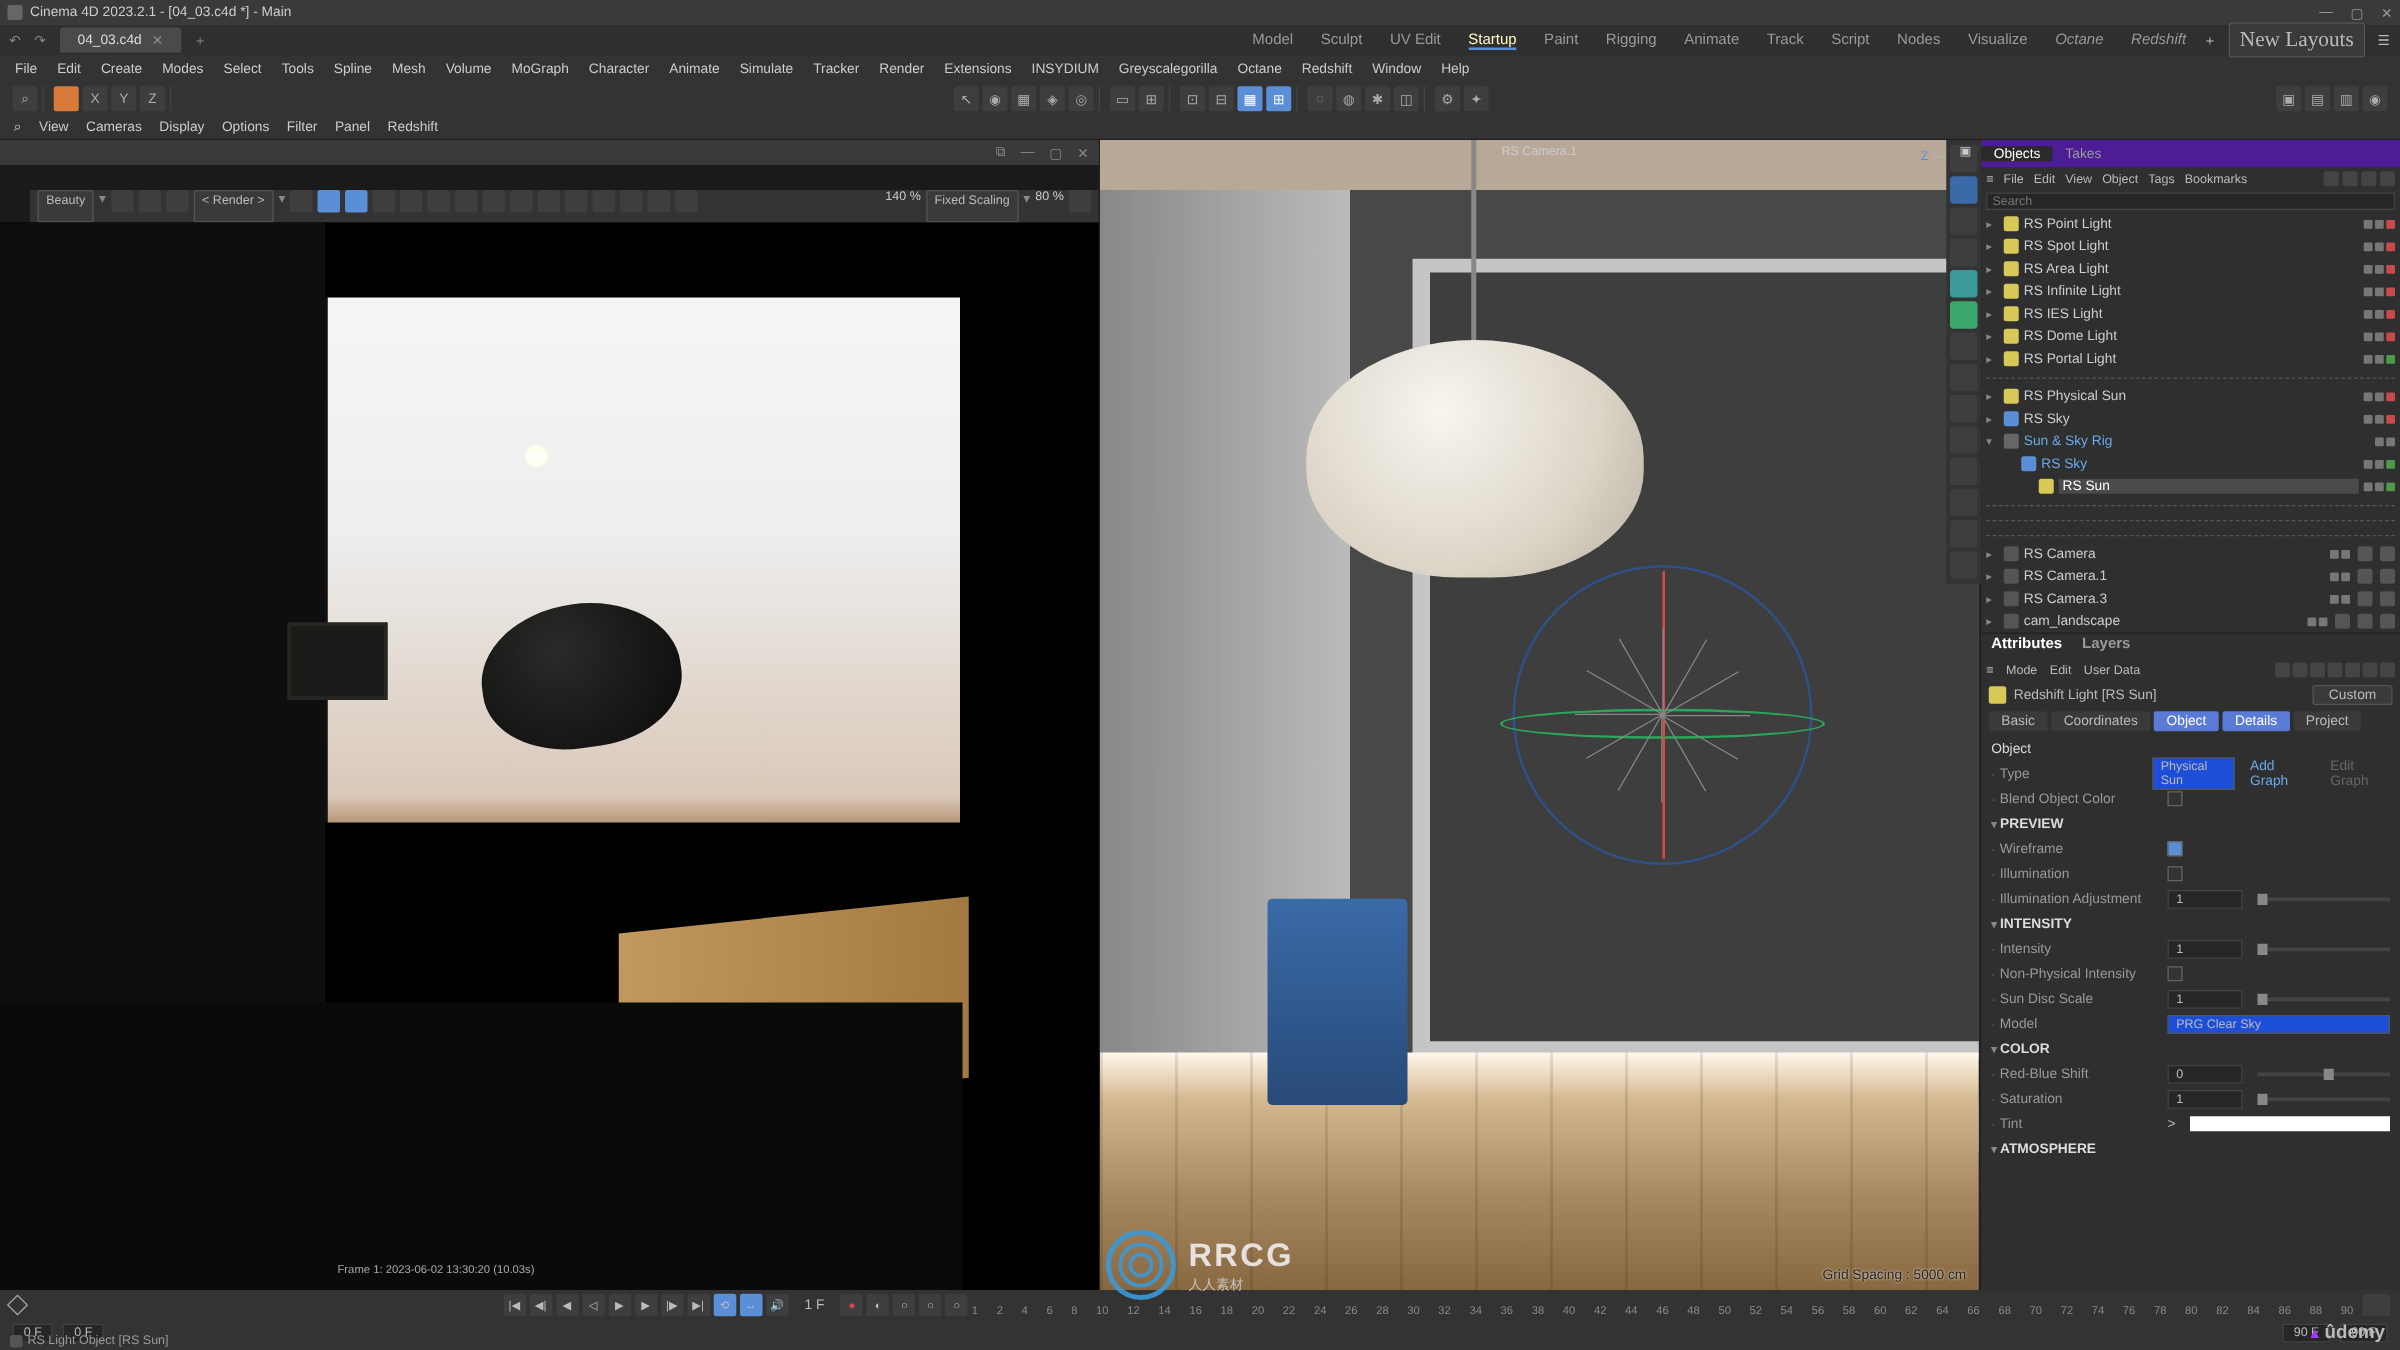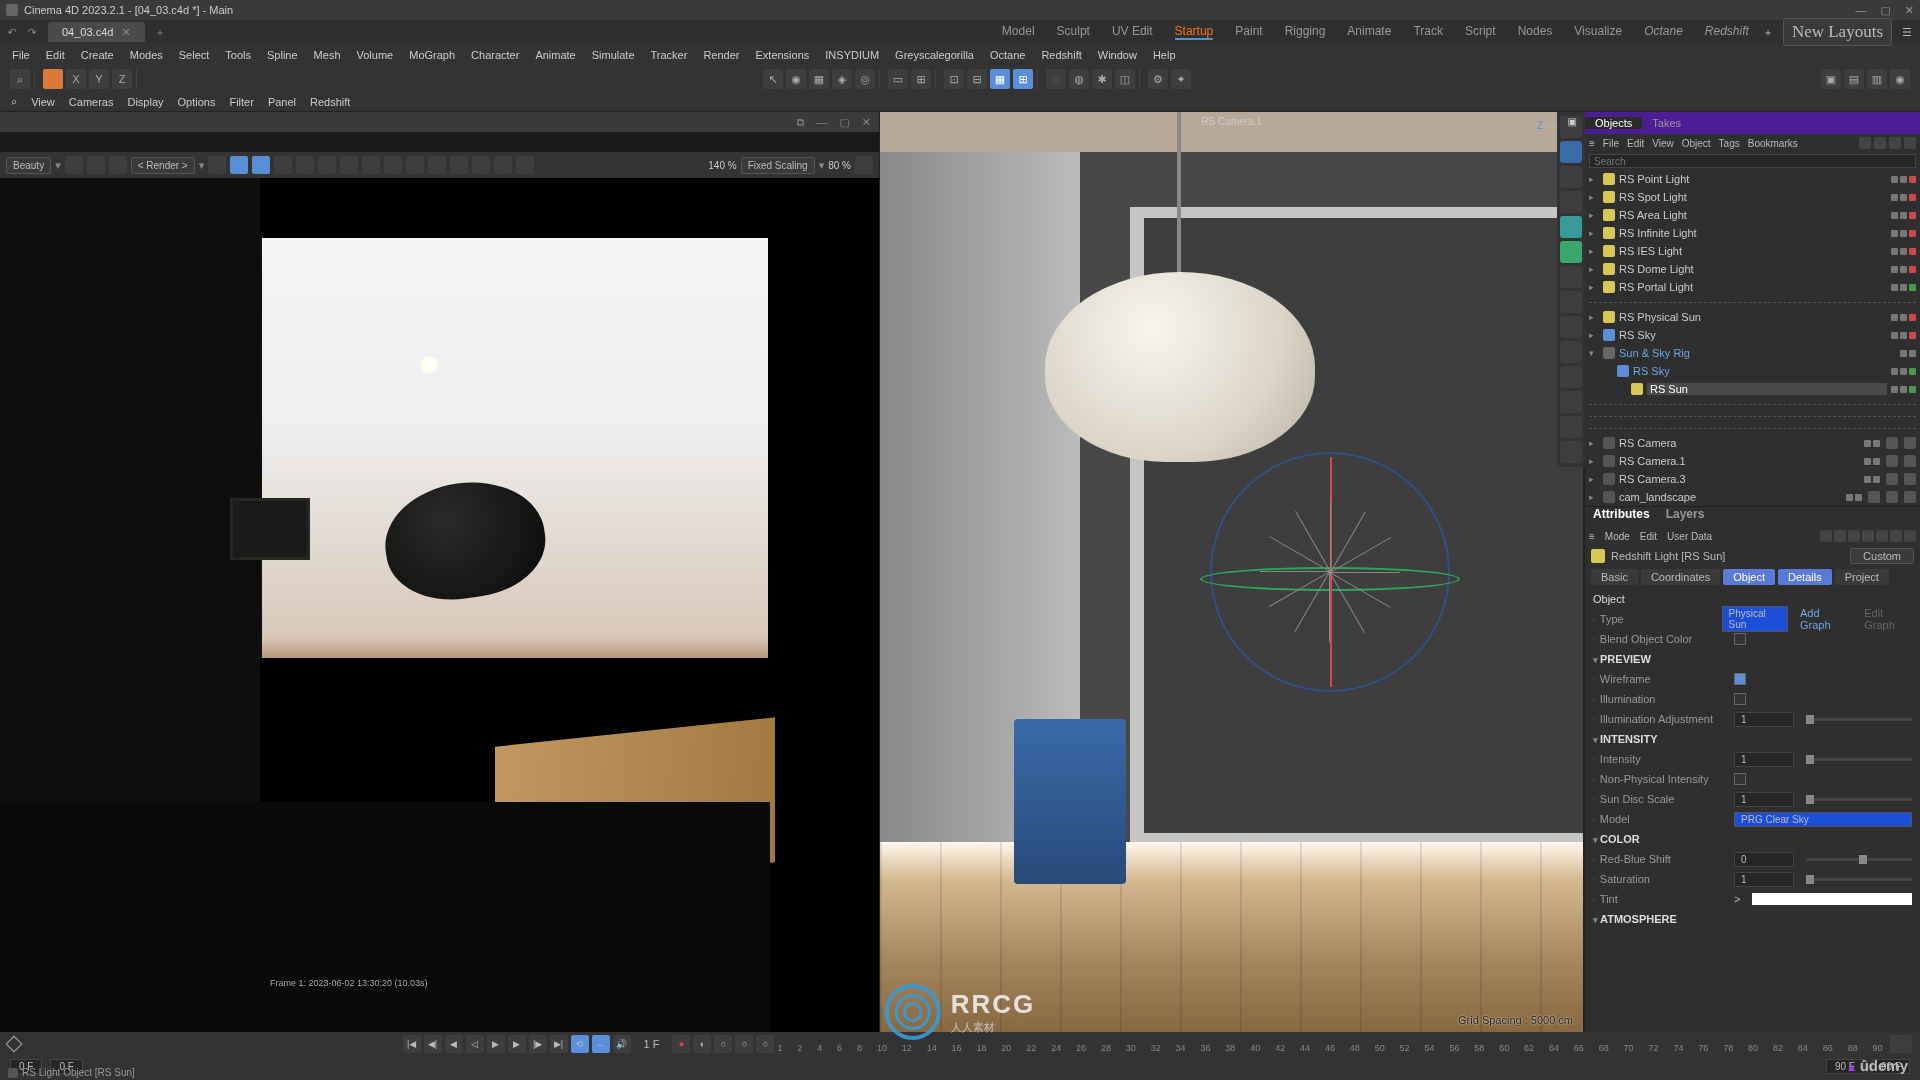--- a/index.html
+++ b/index.html
@@ -13,21 +13,21 @@
 
 
 .tabstrip { height:24px; background:#2f2f2f; display:flex; align-items:center; padding:0 4px; }
 .tabstrip .undo-redo { display:flex; gap:4px; margin-right:8px; }
 .tabstrip .undo-redo span { width:16px; height:16px; display:flex; align-items:center; justify-content:center; color:#888; }
 .tab { height:20px; padding:0 14px; background:#4a4a4a; border-radius:3px 3px 0 0; display:flex; align-items:center; font-size:11px; color:#ddd; margin-right:2px; }
 .tab .close { margin-left:8px; color:#888; }
 .tabstrip .plus { padding:0 8px; color:#888; }
 .tabstrip .modes { margin-left:auto; display:flex; gap:22px; padding-right:10px; }
 .tabstrip .modes span { color:#999; font-size:12px; cursor:pointer; }
-.tabstrip .modes span.active { color:#f97316; border-bottom:2px solid #5a8fd8; }
+.tabstrip .modes span.active { color:#fef9c3; border-bottom:2px solid #5a8fd8; }
 .tabstrip .modes span.octane { font-style:italic; }
 .tabstrip .right-ctrl { display:flex; gap:6px; align-items:center; }
 .tabstrip .right-ctrl .plus2 { width:18px; height:18px; display:flex; align-items:center; justify-content:center; }
 .tabstrip .right-ctrl .layouts { padding:3px 8px; background:#3a3a3a; border:1px solid #555; border-radius:2px; font-size:17px;font-family:Liberation Serif, serif; }
 
 
 .menubar { height:22px; background:#333; display:flex; align-items:center; padding:0 4px; font-size:11px; }
 .menubar span { padding:0 8px; cursor:pointer; color:#ccc; }
 
 
@@ -53,38 +53,38 @@
 .persp-tabs { height:20px; background:#333; display:flex; align-items:center; padding:0 4px; }
 .persp-tabs .ptab { padding:2px 10px; background:#4a4a4a; border-radius:2px; font-size:11px; }
 
 
 .viewport-row { flex:1; display:flex; min-height:0; }
 .viewport-left { width:880px; background:#1a1a1a; display:flex; flex-direction:column; border-right:1px solid #222; position:relative; }
 .viewport-right { flex:1; background:#555; position:relative; overflow:hidden; }
 
 
 .vp-left-titlebar { height:20px; background:#3a3a3a; display:flex; align-items:center; justify-content:flex-end; padding:0 8px; gap:12px; color:#888; font-size:11px; }
-.vp-left-toolrow { height:26px; background:#333; display:flex; align-items:center; padding:0 6px; gap:4px; }
+.vp-left-toolrow { height:26px; background:#333; display:flex; padding:0 6px; gap:4px;margin-left:24px; }
 .vp-left-toolrow .sel { padding:2px 6px; background:#3a3a3a; border:1px solid #555; border-radius:2px; font-size:10px; }
 .vp-left-toolrow .mini { width:18px; height:18px; background:#3e3e3e; border-radius:2px; }
 .vp-left-toolrow .mini.on { background:#5a8fd8; }
 .vp-left-toolrow .spacer { flex:1; }
 .vp-left-toolrow .lbl { font-size:10px; color:#ccc; }
 .vp-left-canvas { flex:1; background:#000; position:relative; overflow:hidden; }
 
 
 .render-scene { position:absolute; inset:0; }
 .rs-window { position:absolute; left:260px; top:60px; width:508px; height:420px; background:linear-gradient(#f5f5f5 0%,#eee 45%,#d9c8b8 95%,#b89878 100%); border-left:2px solid #111; }
 .rs-sun { position:absolute; left:420px; top:178px; width:18px; height:18px; background:radial-gradient(#fff,#ffe 60%,transparent); border-radius:50%; }
 .rs-lamp { position:absolute; left:385px; top:305px; width:160px; height:115px; background:radial-gradient(circle at 40% 30%,#2a2a28,#0a0a0a); border-radius:50% 50% 45% 45%; transform:rotate(-8deg); }
 .rs-floorw { position:absolute; left:495px; bottom:155px; width:280px; height:145px; background:linear-gradient(95deg,#c09860,#a07840); transform:skewY(-6deg); }
 .rs-wall-dark1 { position:absolute; left:0; top:0; width:260px; height:100%; background:#0e0e0e; }
 .rs-wall-dark2 { position:absolute; left:0; bottom:0; width:770px; height:230px; background:#0a0a0a; }
 .rs-pic { position:absolute; left:230px; top:320px; width:80px; height:62px; background:#1a1a18; border:3px solid #262622; }
-.rs-txt { position:absolute; left:270px; bottom:44px; font-size:9px; color:#aaa; }
+.rs-txt { position:absolute; left:270px; bottom:12px; font-size:9px; color:#aaa; }
 .rs-footer { position:absolute; left:0; right:0; bottom:0; height:14px; background:#333; display:flex; align-items:center; padding:0 8px; gap:8px; }
 .rs-footer .prog { margin-left:auto; font-size:9px; color:#bbb; }
 .rs-footer .bar { width:40px; height:4px; background:#555; }
 .rs-footer .bar i { display:block; width:17%; height:100%; background:#5a8fd8; }
 .rs-footer .pct { font-size:9px; color:#bbb; }
 
 
 .vp-right-header { position:absolute; top:0; left:0; right:0; height:18px; display:flex; align-items:center; justify-content:center; font-size:10px; color:#ccc; z-index:2; }
 .vp-right-header .cam-icon { position:absolute; right:6px; }
 .vp3d { position:absolute; inset:0; }

